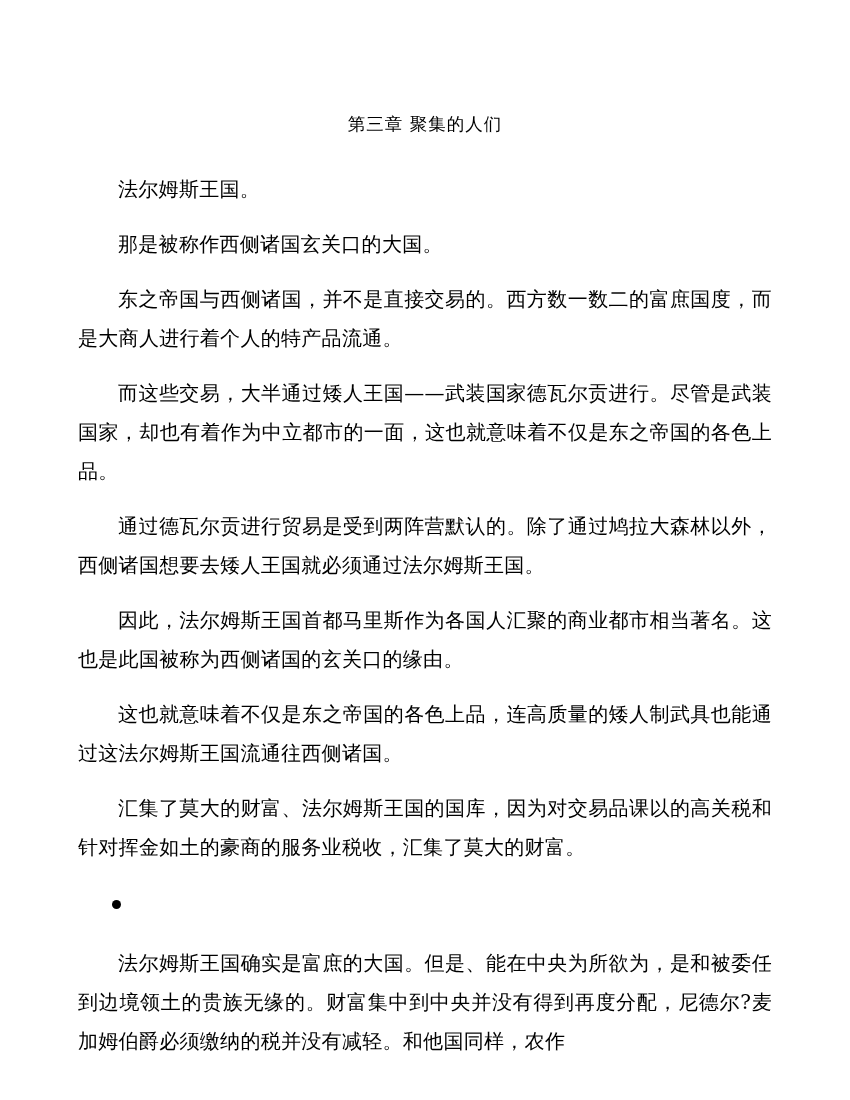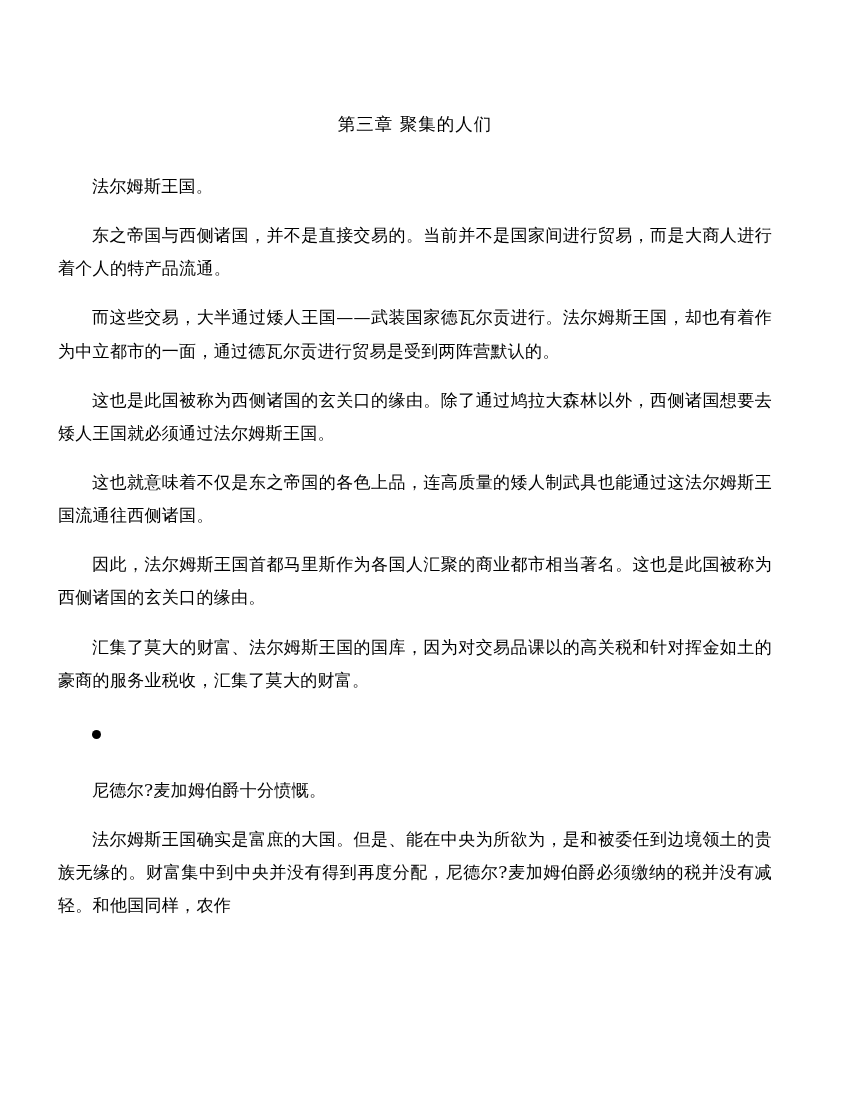--- a/index.html
+++ b/index.html
@@ -12,32 +12,32 @@
     background: #ffffff;
     font-family: "DejaVu Serif", "Liberation Serif", serif;
     color: #000000;
     overflow: hidden;
   }
   .page {
     position: relative;
     width: 850px;
     height: 1100px;
     box-sizing: border-box;
-    padding: 110px 78px 60px 58px;
+    padding: 110px 78px 60px 78px;
   }
   .chapter-title {
     text-align: center;
     font-size: 17.5px;
     letter-spacing: 1px;
     margin: 0 0 32px 0;
     font-weight: normal;
     line-height: 1.6;
   }
   .para {
-    font-size: 17px;
+    font-size: 20px;
     line-height: 1.95;
     margin: 0 0 16px 0;
     text-indent: 2em;
     text-align: justify;
     text-justify: inter-ideograph;
     letter-spacing: 0.3px;
   }
   .bullet-para {
     font-size: 17px;
     line-height: 1.95;
@@ -57,27 +57,27 @@
   }
 </style>
 </head>
 <body>
 
 <div class="page">
 
   <h1 class="chapter-title">第三章 聚集的人们</h1>
 
   <p class="para">法尔姆斯王国。</p>
-  <p class="para">东之帝国与西侧诸国，并不是直接交易的。当前并不是国家间进行贸易，而是大商人进行着个人的特产品流通。</p>
-  <p class="para">而这些交易，大半通过矮人王国——武装国家德瓦尔贡进行。法尔姆斯王国，却也有着作为中立都市的一面，通过德瓦尔贡进行贸易是受到两阵营默认的。</p>
-  <p class="para">这也是此国被称为西侧诸国的玄关口的缘由。除了通过鸠拉大森林以外，西侧诸国想要去矮人王国就必须通过法尔姆斯王国。</p>
+  <p class="para">那是被称作西侧诸国玄关口的大国。</p>
+  <p class="para">东之帝国与西侧诸国，并不是直接交易的。西方数一数二的富庶国度，而是大商人进行着个人的特产品流通。</p>
+  <p class="para">而这些交易，大半通过矮人王国——武装国家德瓦尔贡进行。尽管是武装国家，却也有着作为中立都市的一面，这也就意味着不仅是东之帝国的各色上品。</p>
+  <p class="para">通过德瓦尔贡进行贸易是受到两阵营默认的。除了通过鸠拉大森林以外，西侧诸国想要去矮人王国就必须通过法尔姆斯王国。</p>
+  <p class="para">因此，法尔姆斯王国首都马里斯作为各国人汇聚的商业都市相当著名。这也是此国被称为西侧诸国的玄关口的缘由。</p>
   <p class="para">这也就意味着不仅是东之帝国的各色上品，连高质量的矮人制武具也能通过这法尔姆斯王国流通往西侧诸国。</p>
-  <p class="para">因此，法尔姆斯王国首都马里斯作为各国人汇聚的商业都市相当著名。这也是此国被称为西侧诸国的玄关口的缘由。</p>
   <p class="para">汇集了莫大的财富、法尔姆斯王国的国库，因为对交易品课以的高关税和针对挥金如土的豪商的服务业税收，汇集了莫大的财富。</p>
 
   <p class="bullet-para">
     <span class="bullet-dot"></span>
   </p>
 
-  <p class="para">尼德尔?麦加姆伯爵十分愤慨。</p>
   <p class="para">法尔姆斯王国确实是富庶的大国。但是、能在中央为所欲为，是和被委任到边境领土的贵族无缘的。财富集中到中央并没有得到再度分配，尼德尔?麦加姆伯爵必须缴纳的税并没有减轻。和他国同样，农作</p>
 
 </div>
 
 </body></html>

